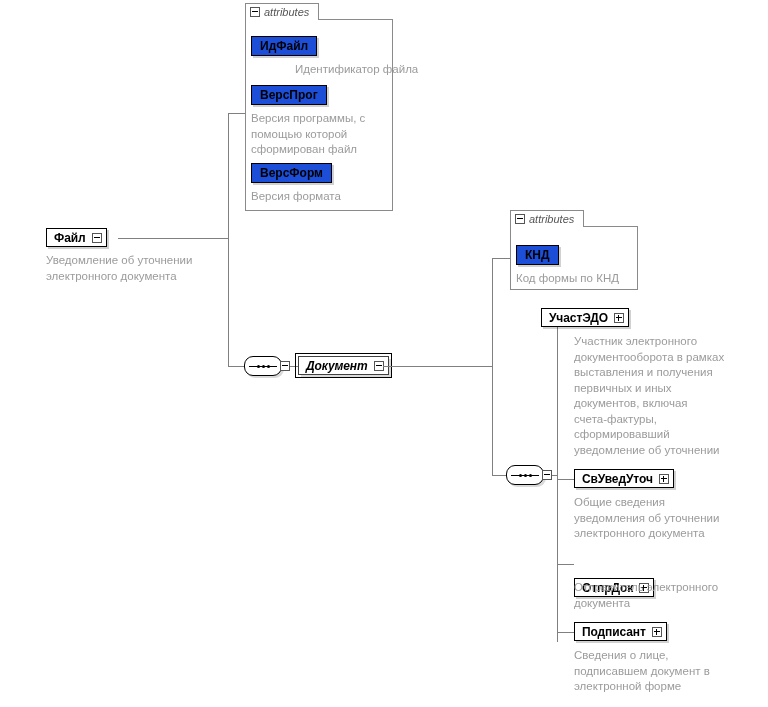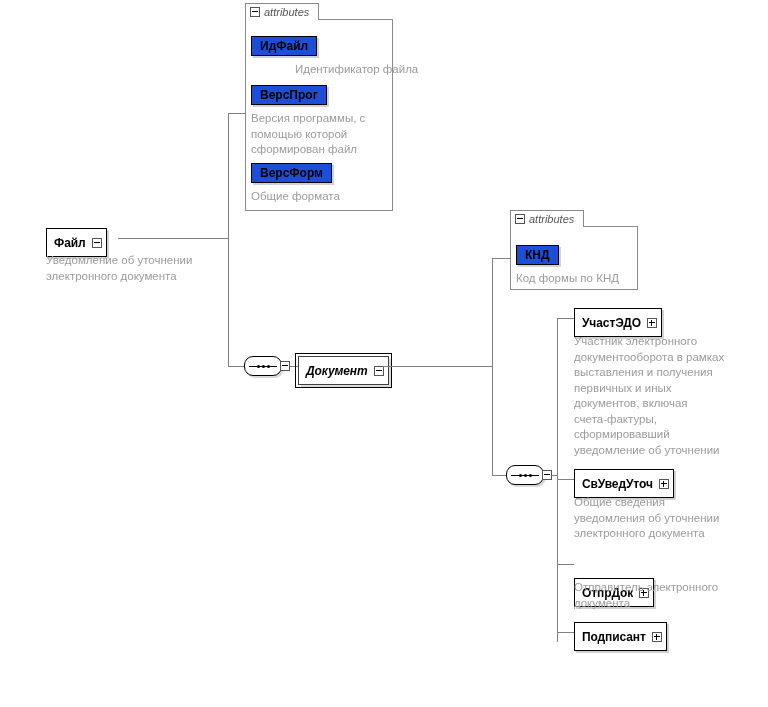--- a/index.html
+++ b/index.html
@@ -29,21 +29,21 @@
 
   
   .node {
     position: absolute;
     box-sizing: border-box;
     background: #ffffff;
     border: 1px solid #000000;
     box-shadow: 2px 2px 0 rgba(0,0,0,0.18);
     display: flex;
     align-items: center;
-    height: 29px;
+    height: 19px;
     padding: 0 4px 0 7px;
     white-space: nowrap;
   }
   .node.required {
     border: 1px solid #404040;
     outline: 1px solid #000000;
     outline-offset: 2px;
     box-shadow: 3px 3px 0 rgba(0,0,0,0.14);
     font-style: italic;
   }
@@ -215,21 +215,21 @@
   <div class="attrbox" style="left:251px; top:85px;">
     <span class="nlabel">ВерсПрог</span>
   </div>
   <div class="desc" style="left:251px; top:111px; width:140px;">Версия программы, с
 помощью которой
 сформирован файл</div>
 
   <div class="attrbox" style="left:251px; top:163px;">
     <span class="nlabel">ВерсФорм</span>
   </div>
-  <div class="desc" style="left:251px; top:189px; width:140px;">Общие формата</div>
+  <div class="desc" style="left:251px; top:189px; width:140px;">Версия формата</div>
 
   <div class="node" style="left:46px; top:228px;">
     <span class="nlabel">Файл</span>
     <span class="exp"></span>
   </div>
   <div class="desc" style="left:46px; top:253px; width:190px;">Уведомление об уточнении
 электронного документа</div>
 
   <div class="ln h" style="left:118px; top:238px; width:110px;"></div>
   <div class="ln v" style="left:228px; top:113px; height:253px;"></div>
@@ -274,21 +274,21 @@
     <span class="dot" style="position:relative;"></span>
     <span class="dot" style="position:relative;"></span>
     <span class="dot" style="position:relative;"></span>
   </div>
   <div class="seq-exp" style="left:542px; top:470px;"></div>
 
   <div class="ln h" style="left:552px; top:475px; width:6px;"></div>
   <div class="ln v" style="left:557px; top:318px; height:324px;"></div>
 
   <div class="ln h" style="left:557px; top:318px; width:17px;"></div>
-  <div class="node" style="left:574px; top:308px;">
+  <div class="node" style="left:541px; top:308px;">
     <span class="nlabel">УчастЭДО</span>
     <span class="exp plus"></span>
   </div>
   <div class="desc" style="left:574px; top:334px; width:176px;">Участник электронного
 документооборота в рамках
 выставления и получения
 первичных и иных
 документов, включая
 счета-фактуры,
 сформировавший
@@ -309,14 +309,17 @@
     <span class="exp plus"></span>
   </div>
   <div class="desc" style="left:574px; top:580px; width:176px;">Отправитель электронного
 документа</div>
 
   <div class="ln h" style="left:557px; top:632px; width:17px;"></div>
   <div class="node" style="left:574px; top:622px;">
     <span class="nlabel">Подписант</span>
     <span class="exp plus"></span>
   </div>
+  <div class="desc" style="left:574px; top:648px; width:176px;">Сведения о лице,
+подписавшем документ в
+электронной форме</div>
 
 </div>
 
 </body></html>

